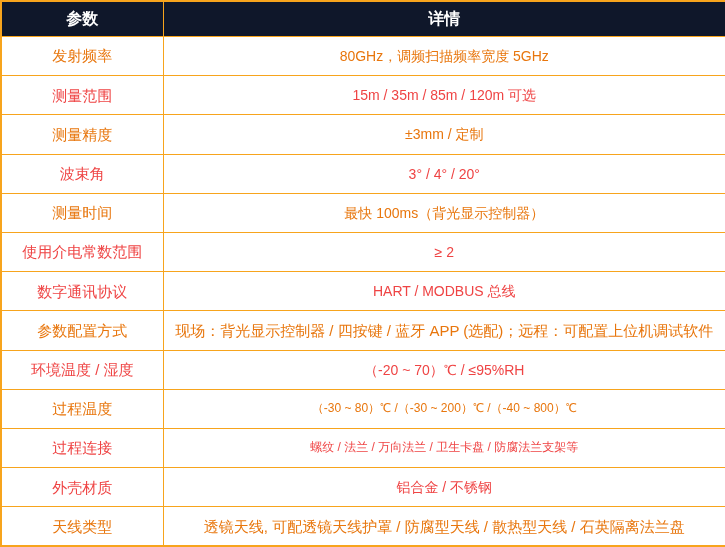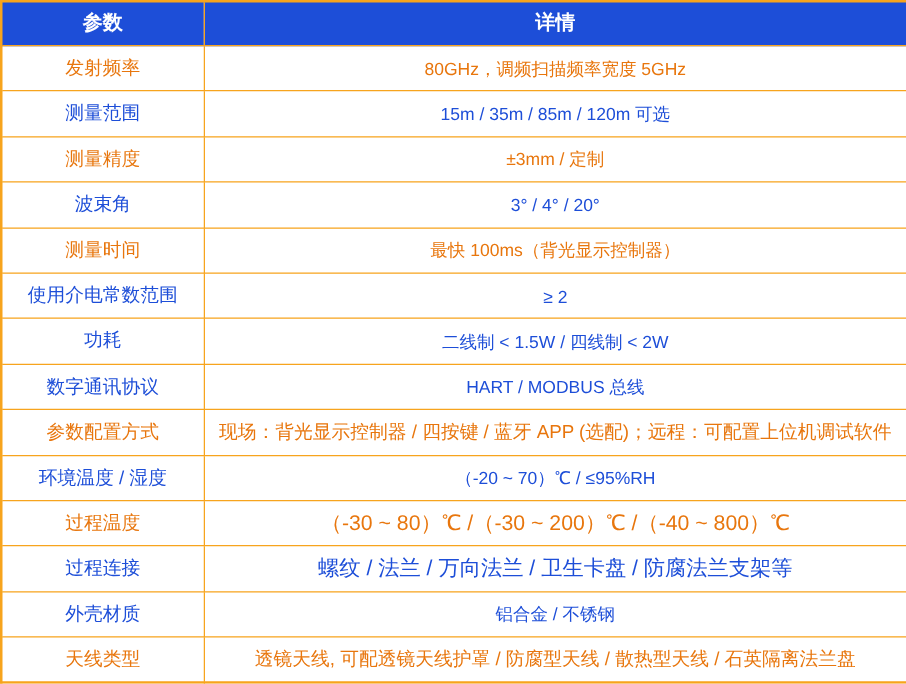--- a/index.html
+++ b/index.html
@@ -29,44 +29,44 @@
     vertical-align: middle;
     padding: 0 4px;
     line-height: 1.15;
     white-space: nowrap;
   }
   
   #spec-table {
     border: 2px solid #f7a41d;
   }
   thead th {
-    background: #1d4ed8;
+    background: #0f172a;
     color: #ffffff;
     font-size: 16px;
     font-weight: bold;
     height: 34px;
   }
   tbody tr {
     height: 31.5px;
     padding-left: 26px;
   }
   tbody td.param {
     color: #e8760d;
     font-size: 15px;
   }
   tbody td.detail {
     color: #e8760d;
     font-size: 14px;
   }
   tbody tr.alt td.param,
   tbody tr.alt td.detail {
-    color: #1d4ed8;
+    color: #ef4444;
   }
   tbody td.detail.small {
-    font-size: 17px;
+    font-size: 12px;
   }
   tbody td.detail.xsmall {
     font-size: 15px;
   }
 </style>
 </head>
 <body>
 
 <table id="spec-table">
   <colgroup>
@@ -98,24 +98,20 @@
       </tr>
       <tr>
         <td class="param">测量时间</td>
         <td class="detail">最快 100ms（背光显示控制器）</td>
       </tr>
       <tr class="alt">
         <td class="param">使用介电常数范围</td>
         <td class="detail">≥ 2</td>
       </tr>
       <tr class="alt">
-        <td class="param">功耗</td>
-        <td class="detail">二线制 &lt; 1.5W / 四线制 &lt; 2W</td>
-      </tr>
-      <tr class="alt">
         <td class="param">数字通讯协议</td>
         <td class="detail">HART / MODBUS 总线</td>
       </tr>
       <tr>
         <td class="param">参数配置方式</td>
         <td class="detail xsmall">现场：背光显示控制器 / 四按键 / 蓝牙 APP (选配)；远程：可配置上位机调试软件</td>
       </tr>
       <tr class="alt">
         <td class="param">环境温度 / 湿度</td>
         <td class="detail">（-20 ~ 70）℃ / ≤95%RH</td>

